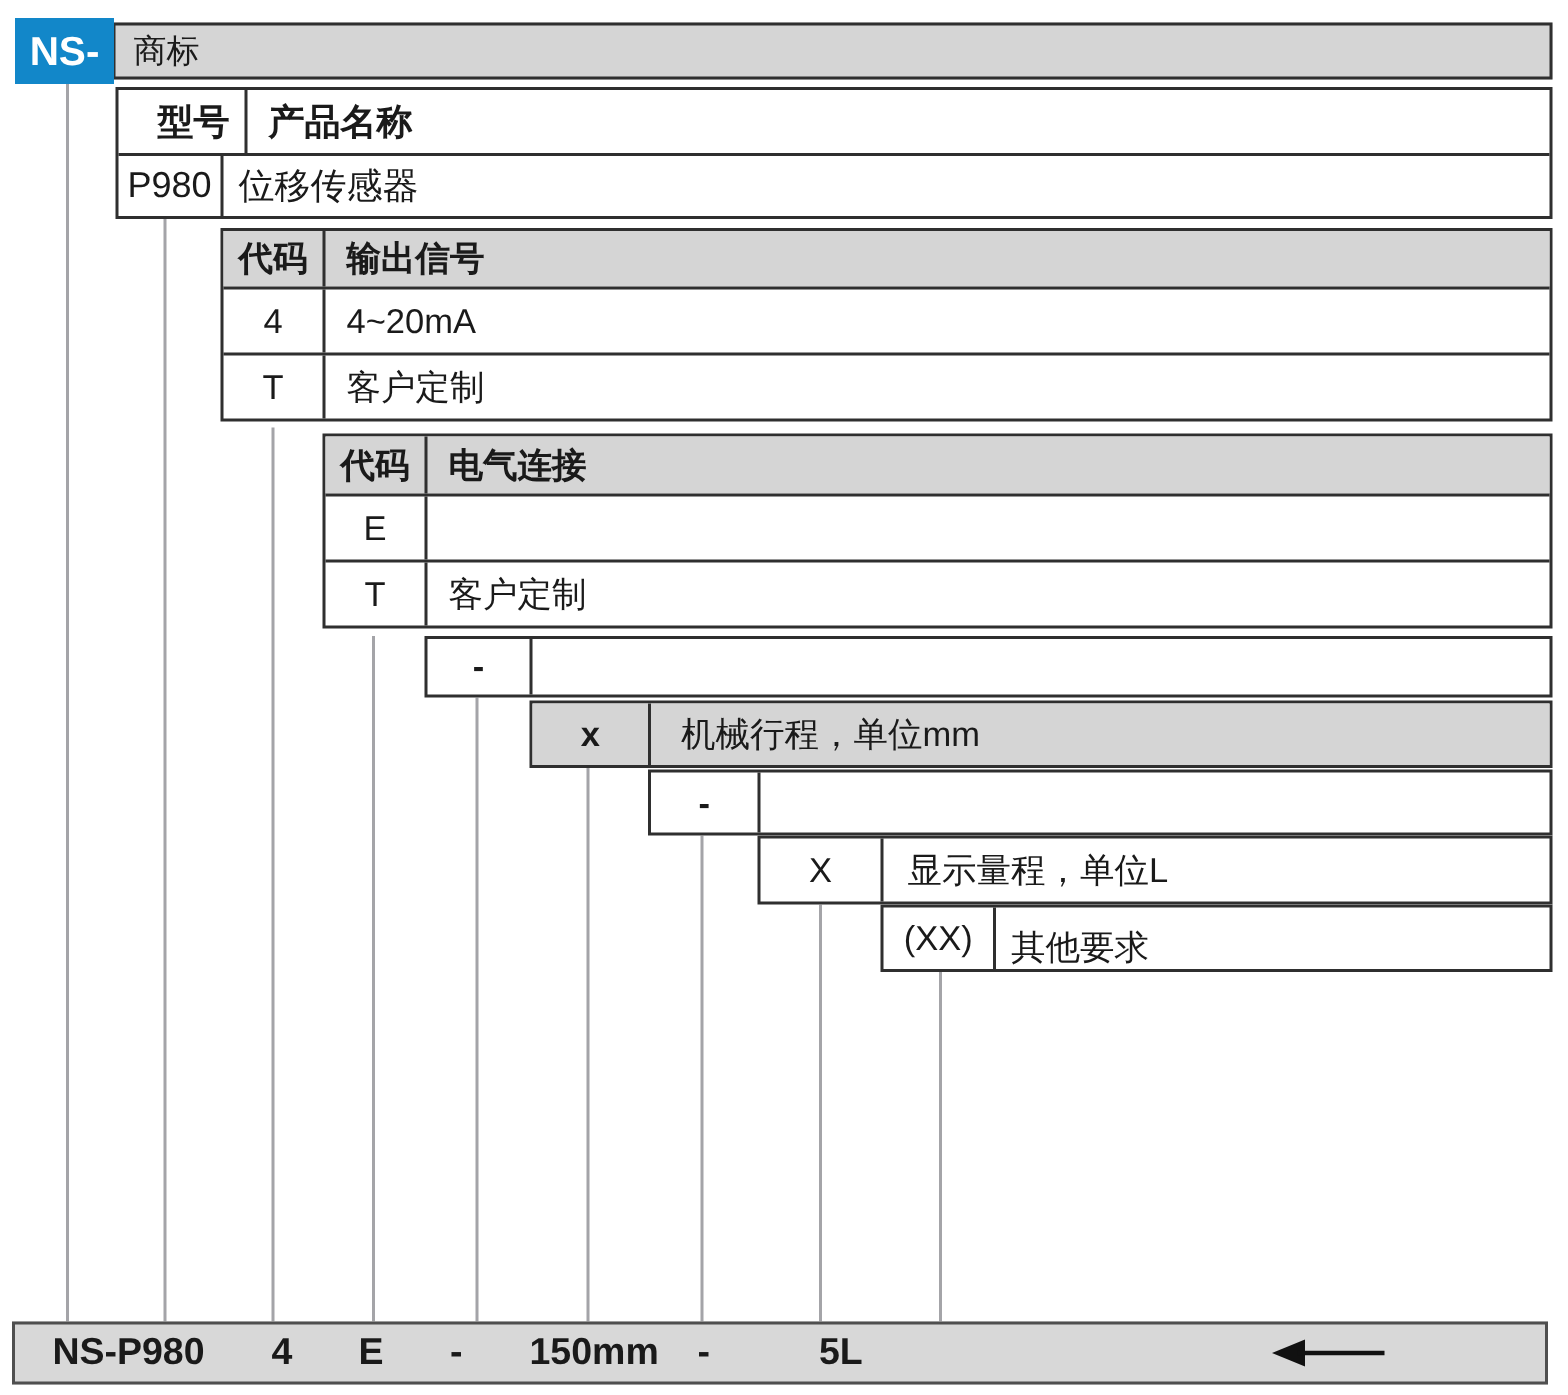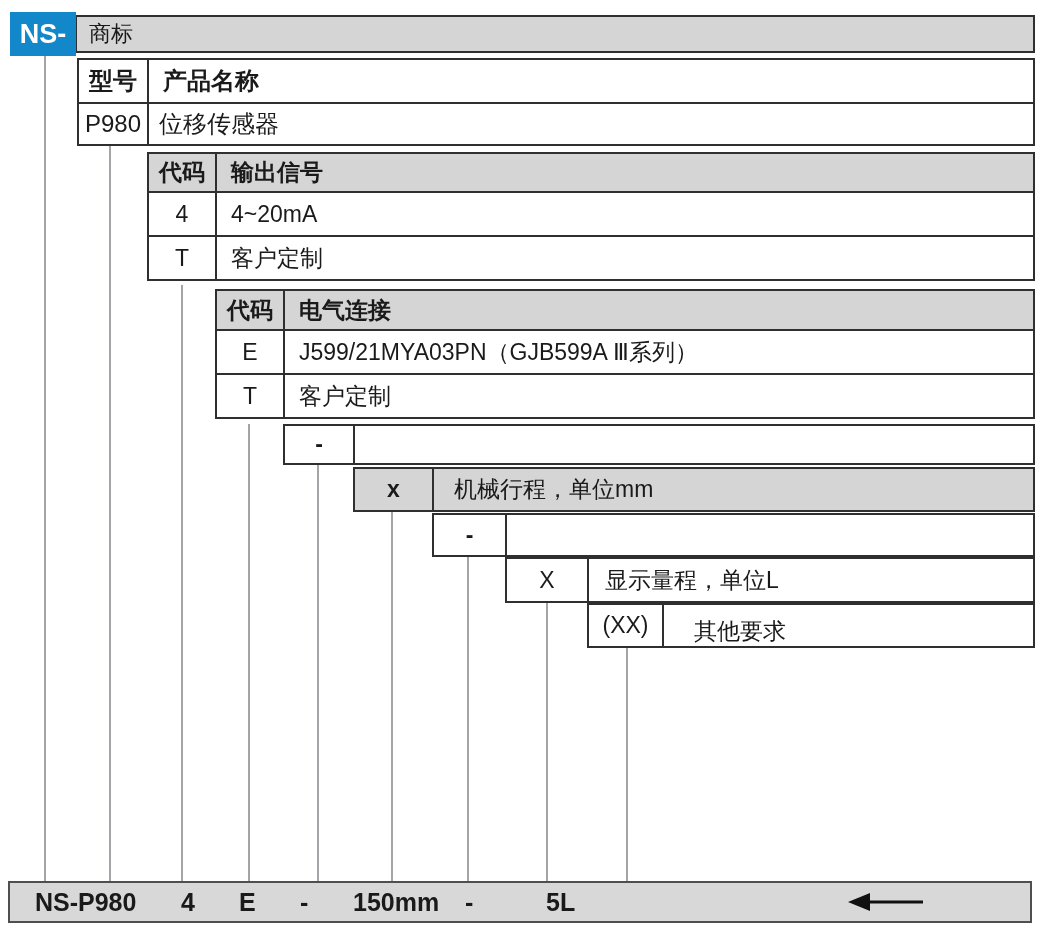--- a/index.html
+++ b/index.html
@@ -132,21 +132,21 @@
 
   <div class="trademark">
     <span>商标</span>
   </div>
   <div class="brand">
     <span>NS-</span>
   </div>
 
   <div class="tbl" style="left:77px;top:58px;width:958px;">
     <div class="trow" style="height:42px;">
-      <div class="c1 big bold" style="width:70px;">型号</div>
+      <div class="c1 big bold" style="width:70px;margin-left:16px;">型号</div>
       <div class="c2 big bold" style="">产品名称</div>
     </div>
     <div class="trow" style="height:42px;">
       <div class="c1 big" style="width:70px;">P980</div>
       <div class="c2 big" style="padding-left:10px;">位移传感器</div>
     </div>
   </div>
 
   <div class="tbl" style="left:147px;top:152px;width:888px;">
     <div class="trow gray" style="height:37px;">
@@ -163,21 +163,20 @@
     </div>
   </div>
 
   <div class="tbl" style="left:215px;top:289px;width:820px;">
     <div class="trow gray" style="height:38px;">
       <div class="c1 bold" style="width:68px;">代码</div>
       <div class="c2 bold">电气连接</div>
     </div>
     <div class="trow" style="height:44px;">
       <div class="c1" style="width:68px;">E</div>
-      <div class="c2">J599/21MYA03PN（GJB599A Ⅲ系列）</div>
     </div>
     <div class="trow" style="height:44px;">
       <div class="c1" style="width:68px;">T</div>
       <div class="c2">客户定制</div>
     </div>
   </div>
 
   <div class="tbl" style="left:283px;top:424px;width:752px;">
     <div class="trow" style="height:37px;">
       <div class="c1 bold" style="width:70px;">-</div>
@@ -202,21 +201,21 @@
   <div class="tbl" style="left:505px;top:557px;width:530px;">
     <div class="trow" style="height:42px;">
       <div class="c1" style="width:82px;">X</div>
       <div class="c2" style="padding-left:16px;">显示量程，单位L</div>
     </div>
   </div>
 
   <div class="tbl" style="left:587px;top:603px;width:448px;">
     <div class="trow" style="height:41px;">
       <div class="c1" style="width:75px;">(XX)</div>
-      <div class="c2" style="padding-left:30px;margin-top:12px;">其他要求</div>
+      <div class="c2" style="padding-left:10px;margin-top:12px;">其他要求</div>
     </div>
   </div>
 
   <div class="example-bar">
     <span class="part" style="left:25px;">NS-</span>
     <span class="part" style="left:68px;">P980</span>
     <span class="part" style="left:171px;">4</span>
     <span class="part" style="left:229px;">E</span>
     <span class="part" style="left:290px;">-</span>
     <span class="part" style="left:343px;">150mm</span>

